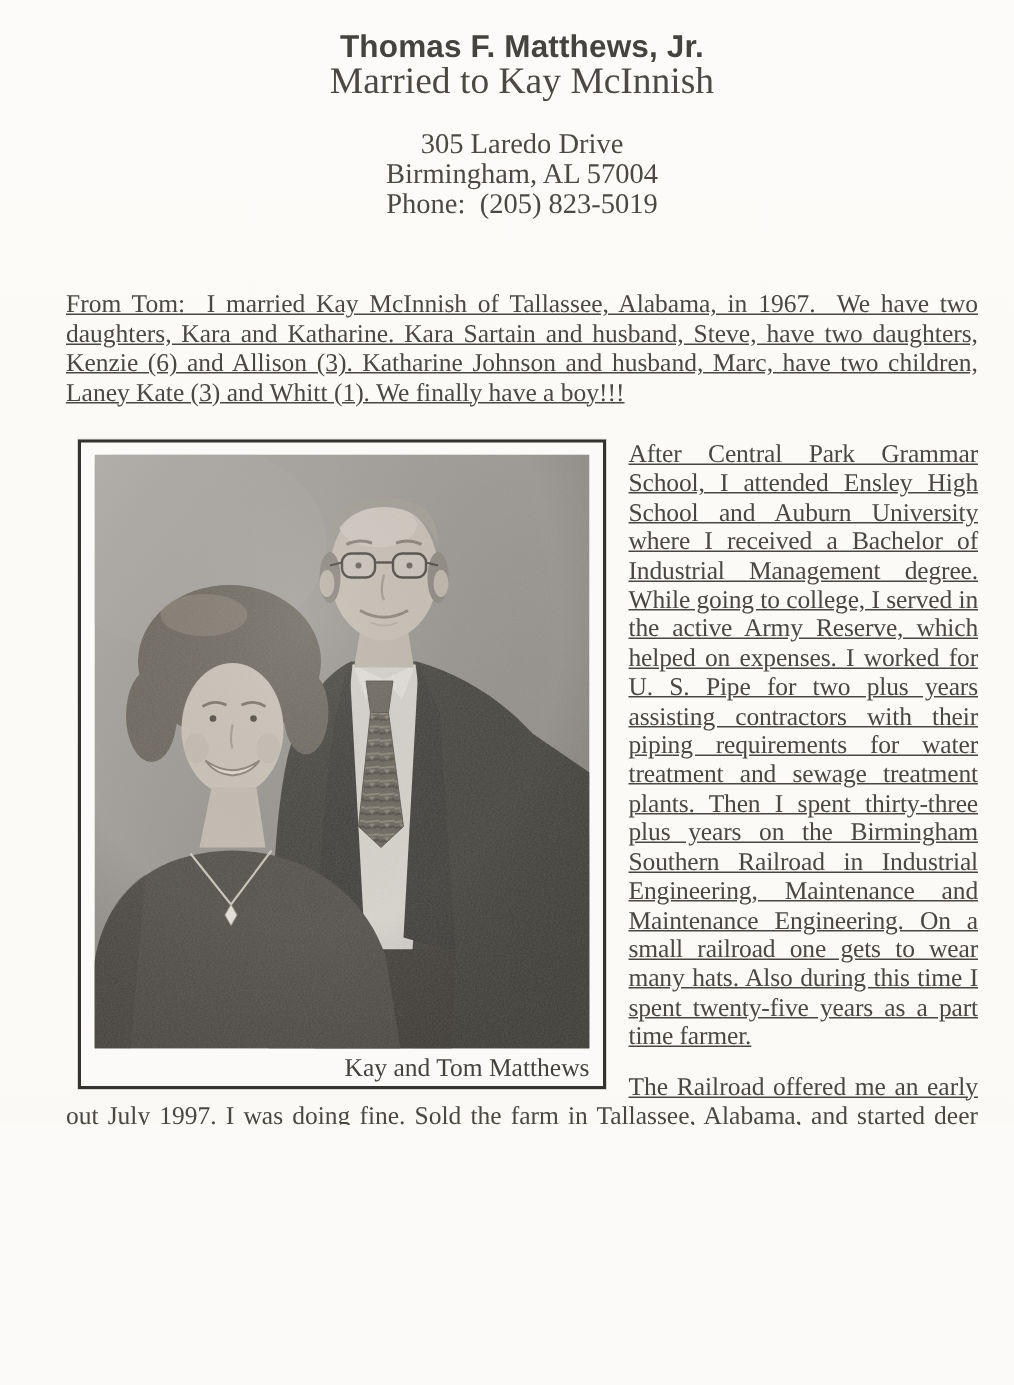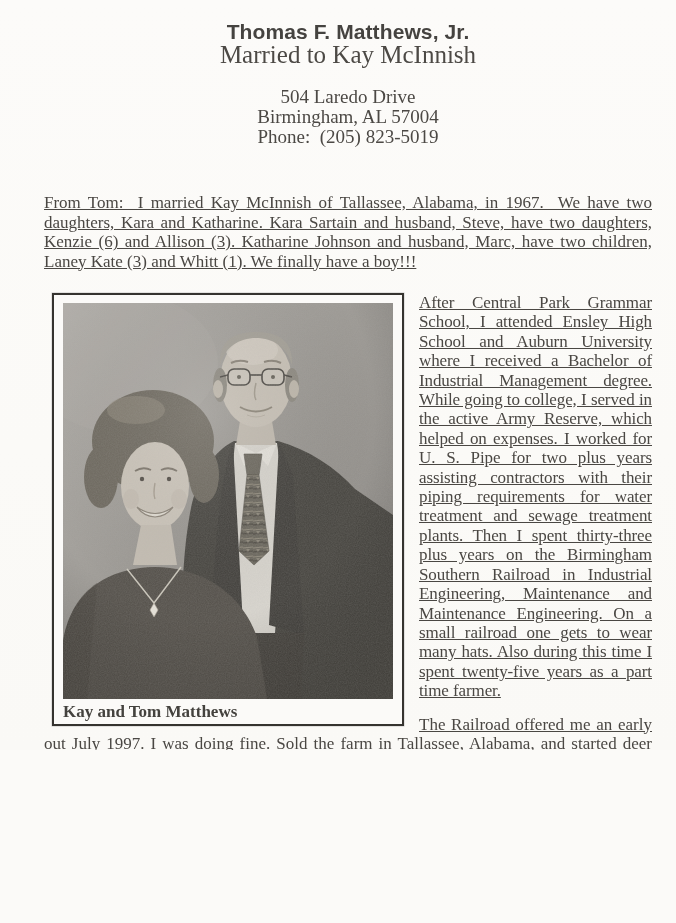--- a/index.html
+++ b/index.html
@@ -49,38 +49,38 @@
     float:left;
     margin:22px 15px 6px 8px;
     border:2px solid #35332f;
     background:#fbfaf8;
     padding:8px 9px 2px 9px;
     width:330px;
     box-shadow:0 0 0 0.5px rgba(60,58,54,.25);
   }
   .photo{display:block;width:330px;height:396px;}
   .caption{
-    text-align:left;
-    font-weight:bold;
+    text-align:right;
+    font-weight:normal;
     font-size:17px;
     line-height:20px;
     padding-top:3px;
     color:#44423e;
   }
 </style>
 </head>
 <body>
 
 <div class="page">
 
   <div class="header">
     <div class="name">Thomas F. Matthews, Jr.</div>
     <div class="spouse">Married to Kay McInnish</div>
     <div class="address">
-      <div>504 Laredo Drive</div>
+      <div>305 Laredo Drive</div>
       <div>Birmingham, AL 57004</div>
       <div>Phone:&nbsp; (205) 823-5019</div>
     </div>
   </div>
 
   <p class="p-intro">From Tom:&nbsp; I married Kay McInnish of Tallassee, Alabama, in 1967.&nbsp; We have two daughters, Kara and Katharine. Kara Sartain and husband, Steve, have two daughters, Kenzie (6) and Allison (3). Katharine Johnson and husband, Marc, have two children, Laney Kate (3) and Whitt (1). We finally have a boy!!!</p>
 
   <div class="photo-frame">
     <svg class="photo" viewBox="0 0 330 396" preserveAspectRatio="none" xmlns="http://www.w3.org/2000/svg" aria-hidden="true">
       <defs>

